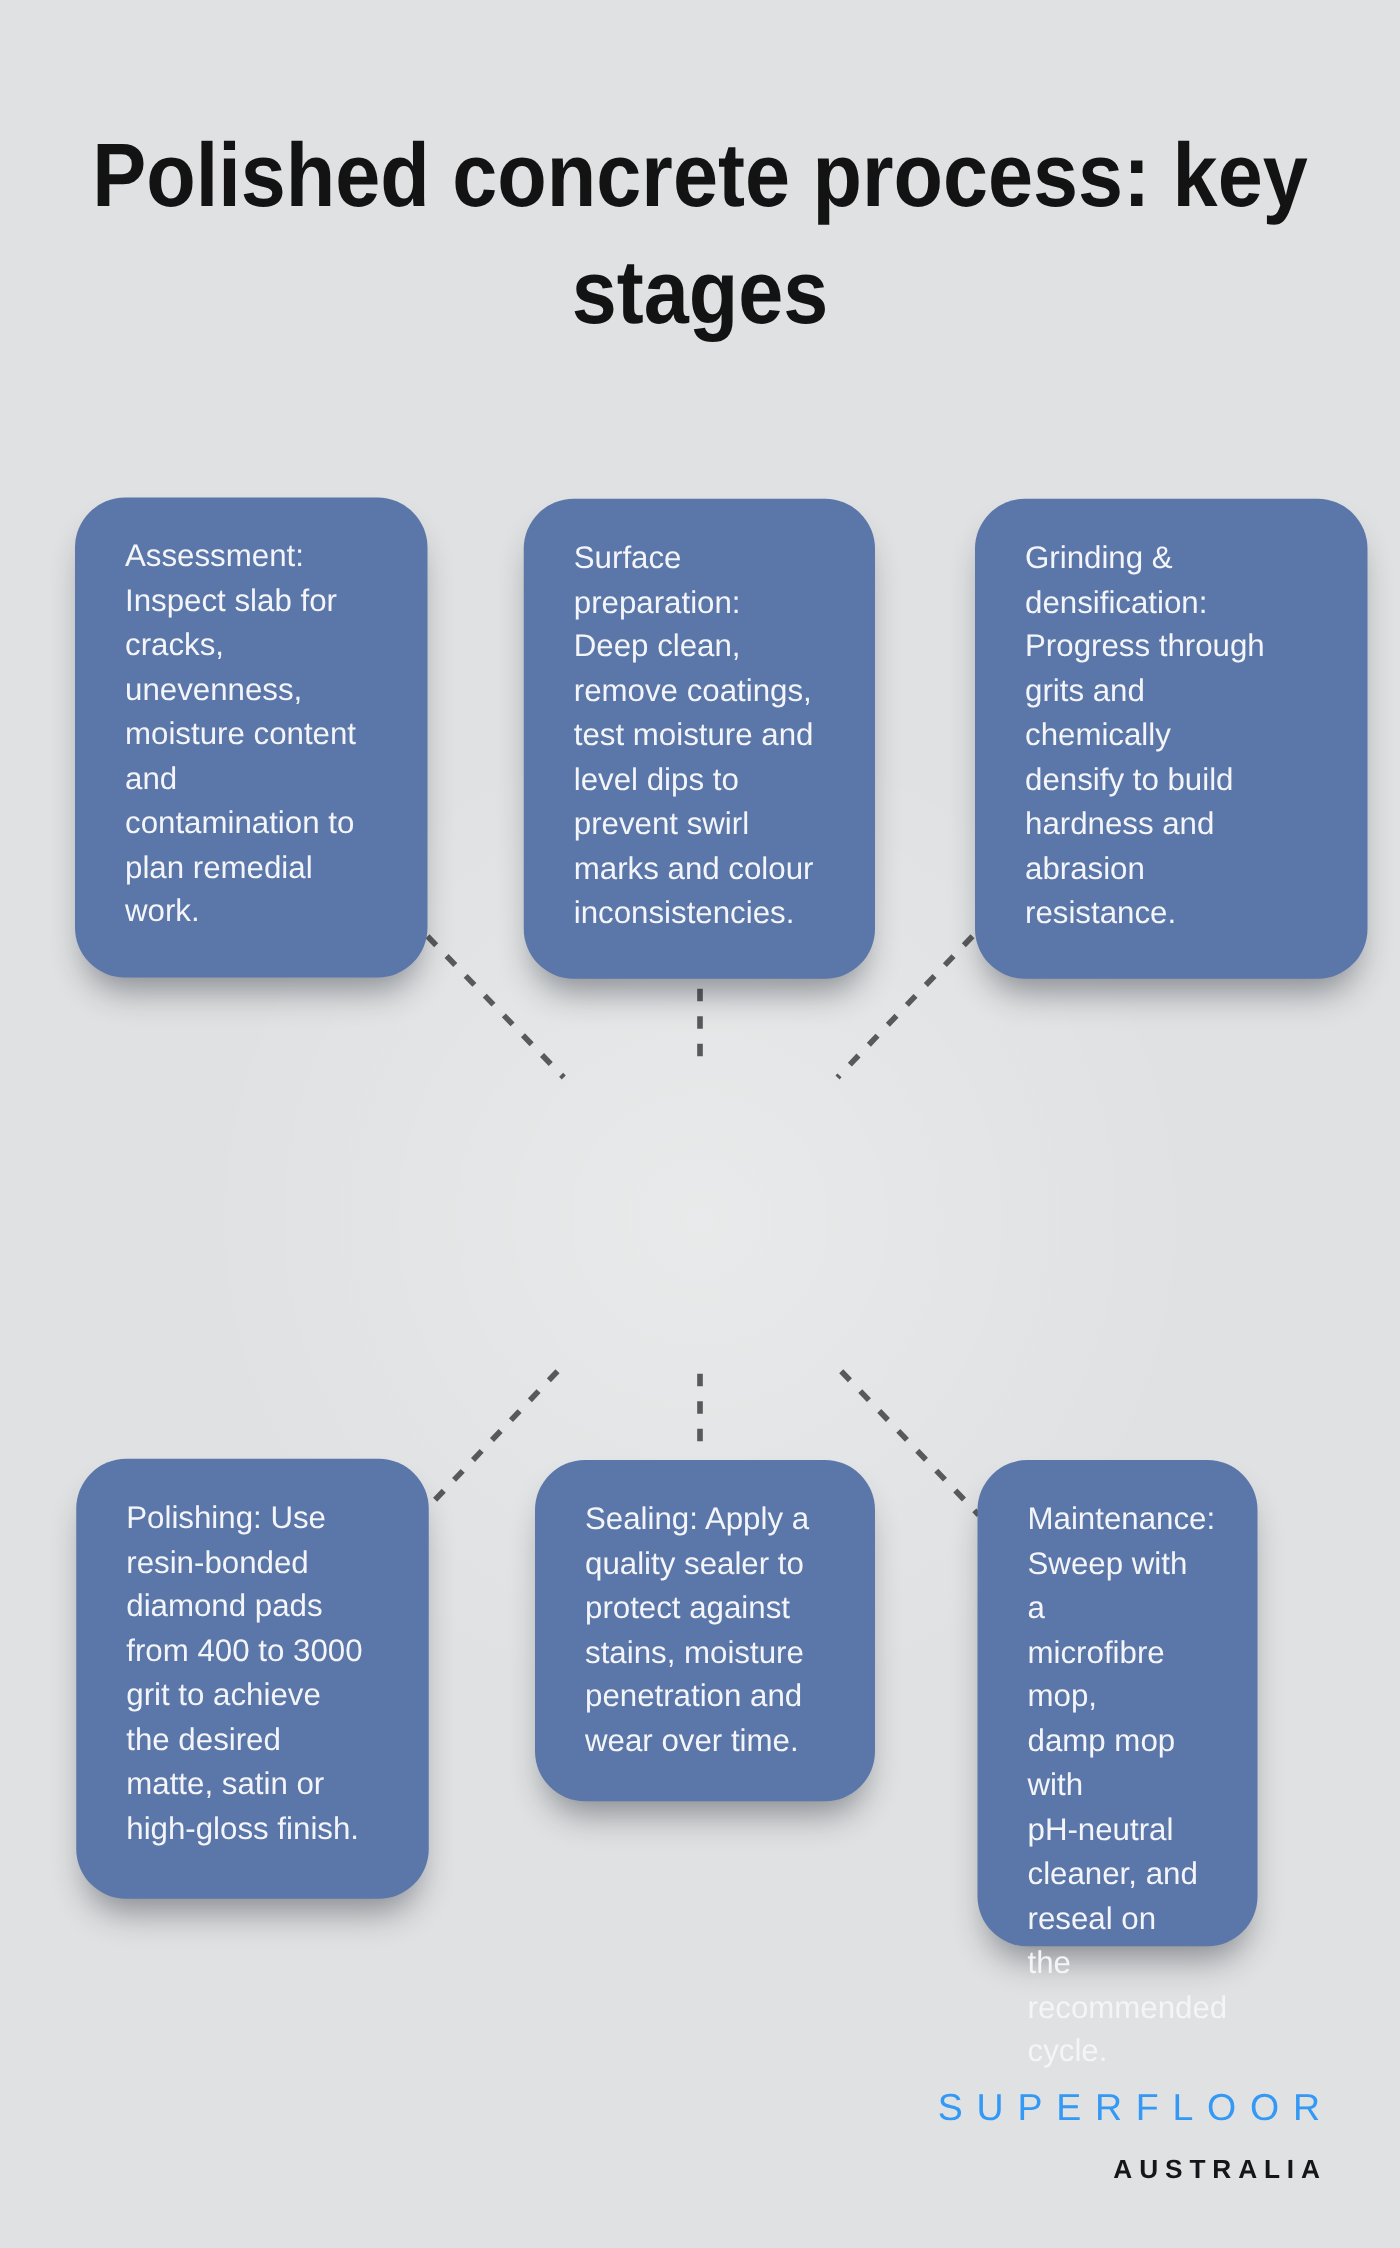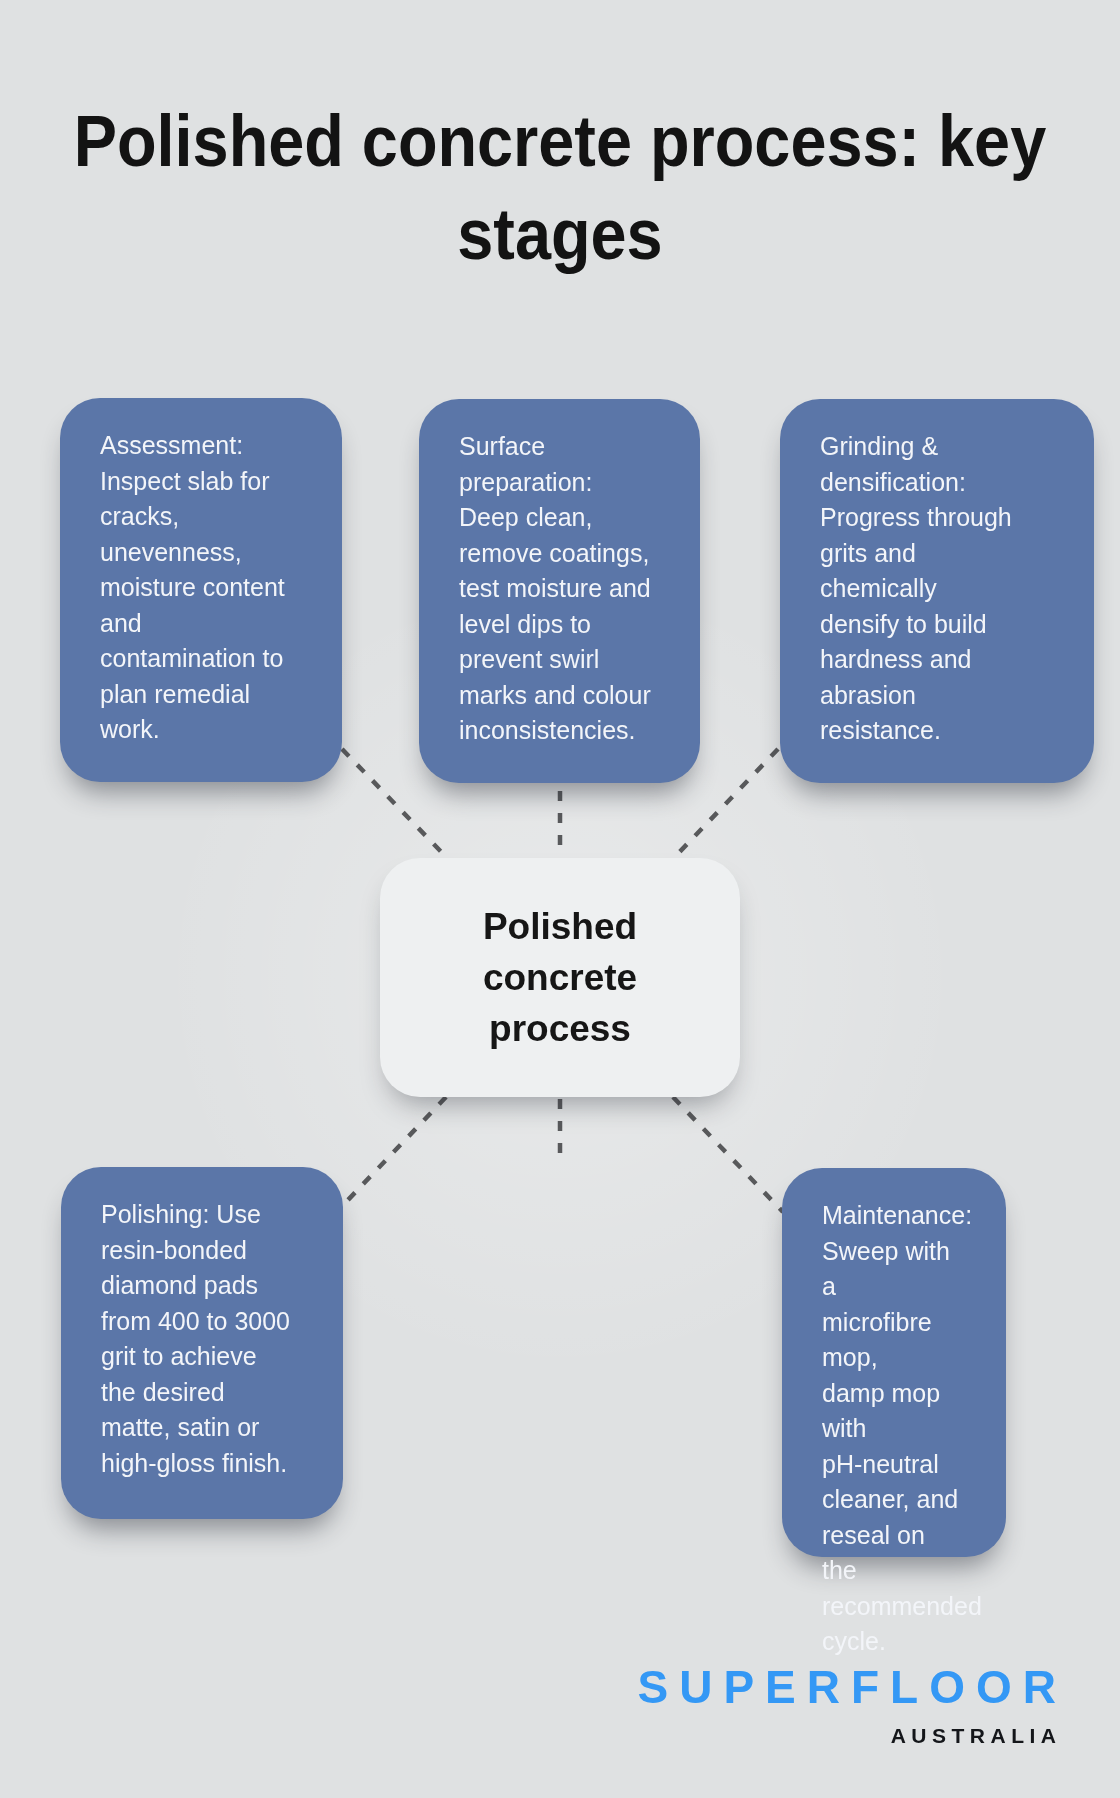--- a/index.html
+++ b/index.html
@@ -80,21 +80,21 @@
     text-align:center;
     white-space:pre-line;
   }
   .logo{
     position:absolute;
     top:1666px;right:64px;
     text-align:right;
     z-index:2;
   }
   .logo-brand{
-    font-size:46px;font-weight:700;
+    font-size:30px;font-weight:400;
     letter-spacing:11px;margin-right:-11px;
     color:var(--logo-blue);
     line-height:42px;
   }
   .logo-region{
     font-size:21px;font-weight:600;
     letter-spacing:5.5px;margin-right:-5.5px;
     color:var(--logo-dark);
     line-height:24px;
     margin-top:16px;
@@ -149,35 +149,36 @@
 
   <section class="card card-polishing">Polishing: Use
 resin-bonded
 diamond pads
 from 400 to 3000
 grit to achieve
 the desired
 matte, satin or
 high-gloss finish.</section>
 
+  <section class="card card-sealing">Sealing: Apply a
+quality sealer to
+protect against
+stains, moisture
+penetration and
+wear over time.</section>
 
   <section class="card card-maintenance">Maintenance:
 Sweep with a
 microfibre mop,
 damp mop with
 pH-neutral
 cleaner, and
 reseal on the
 recommended
 cycle.</section>
 
-  <div class="center-node">
-    <span class="center-label">Polished
-concrete
-process</span>
-  </div>
 
   <div class="logo">
     <div class="logo-brand">SUPERFLOOR</div>
     <div class="logo-region">AUSTRALIA</div>
   </div>
 
 </div>
 
 </body></html>

